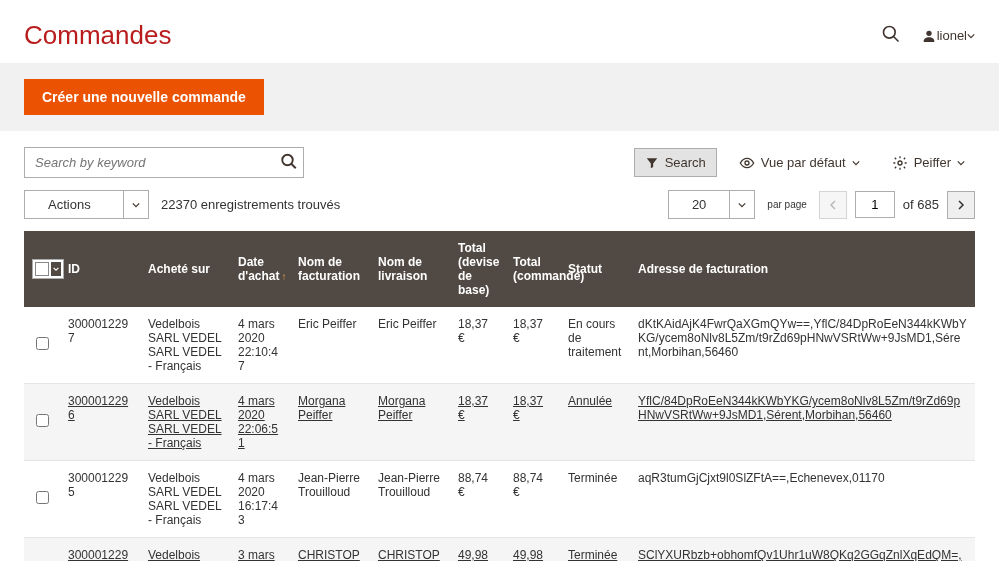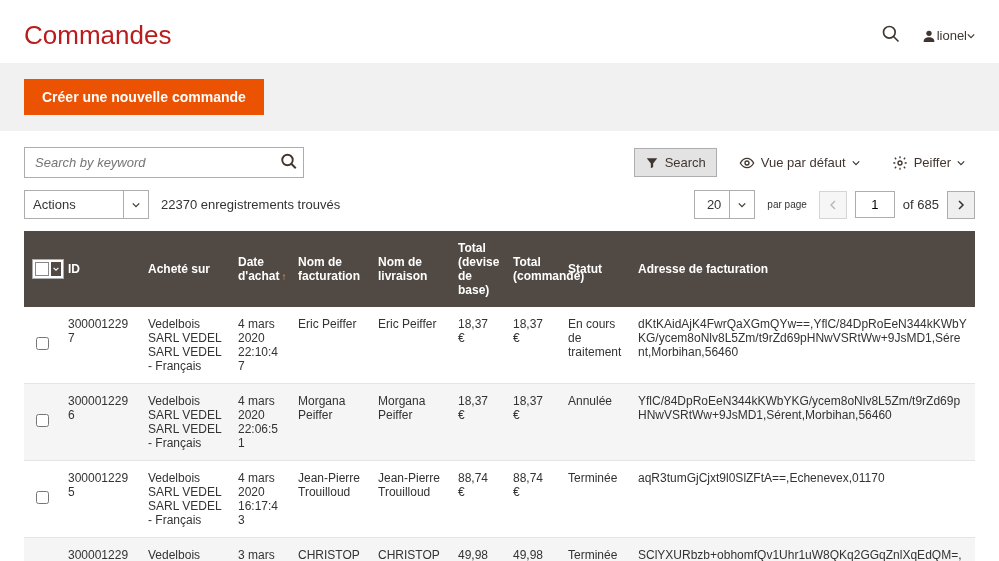--- a/index.html
+++ b/index.html
@@ -16,34 +16,34 @@
 .controls-row { display: flex; align-items: center; gap: 12px; margin-bottom: 12px; }
 .search-wrap { position: relative; width: 280px; }
 .search-input { width: 100%; padding: 7px 34px 7px 10px; border: 1px solid #adadad; font-size: 13px; font-style: italic; color: #999; }
 .search-icon-btn { position: absolute; right: 6px; top: 50%; transform: translateY(-50%); background: none; border: none; cursor: pointer; }
 .spacer { flex: 1; }
 .toolbar-btn { display: inline-flex; align-items: center; gap: 6px; background: #fff; border: 1px solid #adadad; padding: 6px 10px; font-size: 13px; cursor: pointer; color: #41362f; }
 .toolbar-btn.active { background: #e3e3e3; }
 .toolbar-btn svg, .user-menu svg, .icon-btn svg { flex-shrink: 0; }
 .second-row { display: flex; align-items: center; gap: 12px; margin-bottom: 12px; }
 .select-wrap { display: inline-flex; }
-.select-main { border: 1px solid #adadad; padding: 6px 8px; min-width: 100px; background: #fff; font-size: 13px; }
+.select-main { border: 1px solid #adadad; padding: 6px 23px; min-width: 100px; background: #fff; font-size: 13px; }
 .select-caret { border: 1px solid #adadad; border-left: none; padding: 6px 8px; background: #fff; cursor: pointer; display: flex; align-items: center; }
 .count-text { font-size: 13px; color: #333; }
 .pager { display: flex; align-items: center; gap: 8px; }
 .pager-input { width: 40px; text-align: center; border: 1px solid #adadad; padding: 5px 4px; font-size: 13px; }
 .pager-btn { width: 28px; height: 28px; border: 1px solid #adadad; background: #efefef; cursor: pointer; display: flex; align-items: center; justify-content: center; }
 .pager-btn.disabled { opacity: 0.5; cursor: default; }
 .per-page-label { font-size: 10px; color: #333; }
 table { width: 100%; border-collapse: collapse; table-layout: fixed; }
 thead { background: #514943; color: #fff; }
 thead th { padding: 10px 8px; text-align: left; font-size: 12px; font-weight: 600; vertical-align: middle; }
 thead th.checkbox-col { width: 36px; text-align: center; }
 tbody tr { border-bottom: 1px solid #e5e5e5; margin-top: 47px; }
-tbody tr.alt { background: #f5f5f5; }
+tbody tr.alt { background: #f5f5f5; text-decoration: underline; }
 tbody td { padding: 10px 8px; font-size: 12px; vertical-align: top; color: #333; word-wrap: break-word; }
 tbody td.checkbox-cell { text-align: center; vertical-align: middle; }
 .sort-arrow { font-size: 10px; color: #f2a054; margin-left: 2px; }
 .col-id { width: 80px; }
 .col-store { width: 90px; }
 .col-date { width: 60px; }
 .col-name { width: 80px; }
 .col-total { width: 55px; }
 .col-status { width: 70px; }
 .col-addr { width: auto; }

